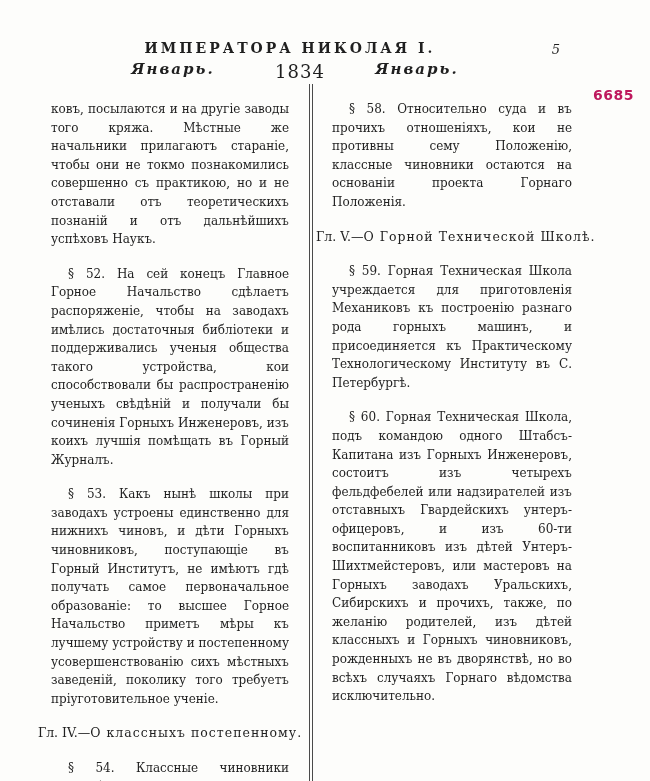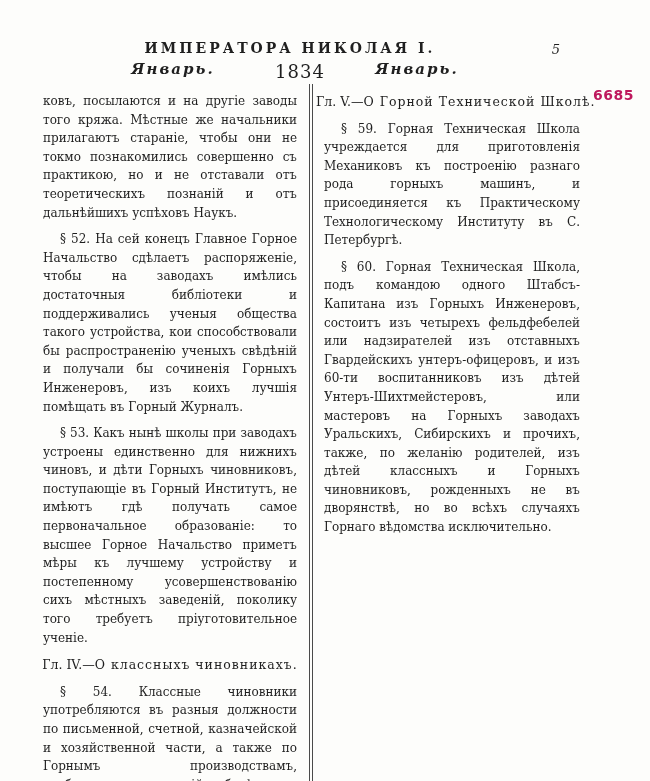--- a/index.html
+++ b/index.html
@@ -61,21 +61,21 @@
     line-height: 18.6px;
     text-align: justify;
   }
   .col-right { width: 272px; }
   .divider {
     width: 2px;
     border-left: 1px solid #4a4a4a;
     border-right: 1px solid #4a4a4a;
     margin: 0 3px 0 4px;
   }
-  .col p { margin: 8px; text-indent: 17px; }
+  .col p { margin: 16px; text-indent: 17px; }
   .col p.no-indent { text-indent: 0; }
   .chapter {
     margin: 9px 0 8px;
     text-align: center;
     font-size: 12.5px;
     font-weight: normal;
     text-indent: 0;
     white-space: nowrap;
   }
   .chapter .chapter-title { letter-spacing: 1px; }
@@ -93,28 +93,29 @@
   <div class="running-right">Январь.</div>
 
   <div class="margin-number">6685</div>
 
   <div class="columns">
 
     <div class="col col-left">
       <p class="no-indent">ковъ, посылаются и на другіе заводы того кряжа. Мѣстные же начальники прилагаютъ стараніе, чтобы они не токмо познакомились совершенно съ практикою, но и не отставали отъ теоретическихъ познаній и отъ дальнѣйшихъ успѣховъ Наукъ.</p>
       <p>§ 52. На сей конецъ Главное Горное Начальство сдѣлаетъ распоряженіе, чтобы на заводахъ имѣлись достаточныя библіотеки и поддерживались ученыя общества такого устройства, кои способствовали бы распространенію ученыхъ свѣдѣній и получали бы сочиненія Горныхъ Инженеровъ, изъ коихъ лучшія помѣщать въ Горный Журналъ.</p>
       <p>§ 53. Какъ нынѣ школы при заводахъ устроены единственно для нижнихъ чиновъ, и дѣти Горныхъ чиновниковъ, поступающіе въ Горный Институтъ, не имѣютъ гдѣ получать самое первоначальное образованіе: то высшее Горное Начальство приметъ мѣры къ лучшему устройству и постепенному усовершенствованію сихъ мѣстныхъ заведеній, поколику того требуетъ пріуготовительное ученіе.</p>
-      <h3 class="chapter"><span class="chapter-prefix">Гл. IV.—</span><span class="chapter-title">О классныхъ чиновникахъ.</span></h3>
+      <h3 class="chapter"><span class="chapter-prefix">Гл. IV.—</span><span class="chapter-title">О классныхъ постепенному.</span></h3>
       <p>§ 54. Классные чиновники употребляются въ разныя должности по письменной, счетной, казначейской и хозяйственной части, а также по Горнымъ производствамъ, требующимъ познаній болѣе по хозяйственной, нежели по искуственной части. Но если выпущенные изъ первой Кондукторской роты Горнаго Института классные чиновники въ послѣдствіи отлично усовершенствуются собственно по искуственной части, то могутъ быть переименованы и въ Горные Инженеры, но не иначе, какъ по экзамену, по Офицерской программѣ.</p>
 
     </div>
 
     <div class="divider"></div>
 
     <div class="col col-right">
+      <p>§ 58. Относительно суда и въ прочихъ отношеніяхъ, кои не противны сему Положенію, классные чиновники остаются на основаніи проекта Горнаго Положенія.</p>
       <h3 class="chapter"><span class="chapter-prefix">Гл. V.—</span><span class="chapter-title">О Горной Технической Школѣ.</span></h3>
       <p>§ 59. Горная Техническая Школа учреждается для приготовленія Механиковъ къ построенію разнаго рода горныхъ машинъ, и присоединяется къ Практическому Технологическому Институту въ С. Петербургѣ.</p>
       <p>§ 60. Горная Техническая Школа, подъ командою одного Штабсъ-Капитана изъ Горныхъ Инженеровъ, состоитъ изъ четырехъ фельдфебелей или надзирателей изъ отставныхъ Гвардейскихъ унтеръ-офицеровъ, и изъ 60-ти воспитанниковъ изъ дѣтей Унтеръ-Шихтмейстеровъ, или мастеровъ на Горныхъ заводахъ Уральскихъ, Сибирскихъ и прочихъ, также, по желанію родителей, изъ дѣтей классныхъ и Горныхъ чиновниковъ, рожденныхъ не въ дворянствѣ, но во всѣхъ случаяхъ Горнаго вѣдомства исключительно.</p>
 
     </div>
 
   </div>
 
 </div>
 

